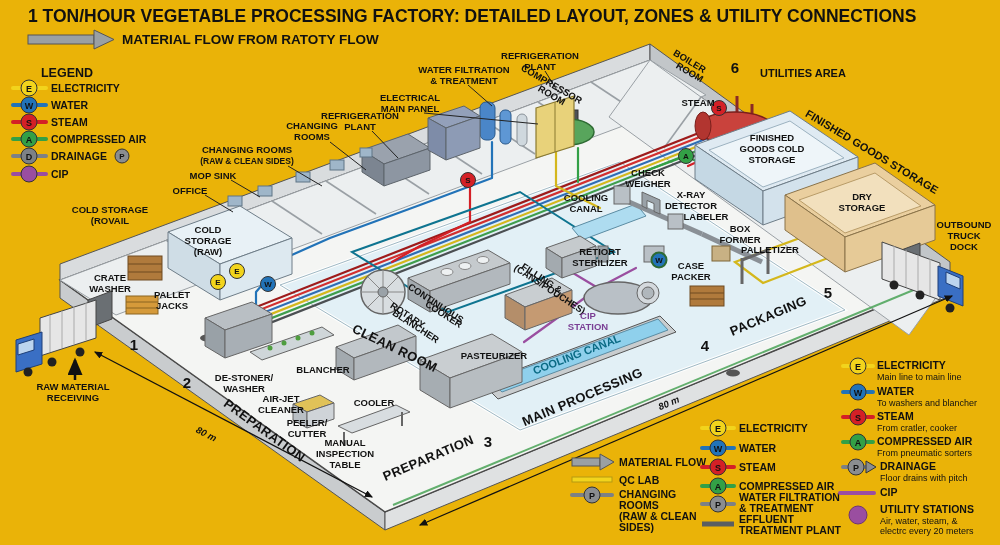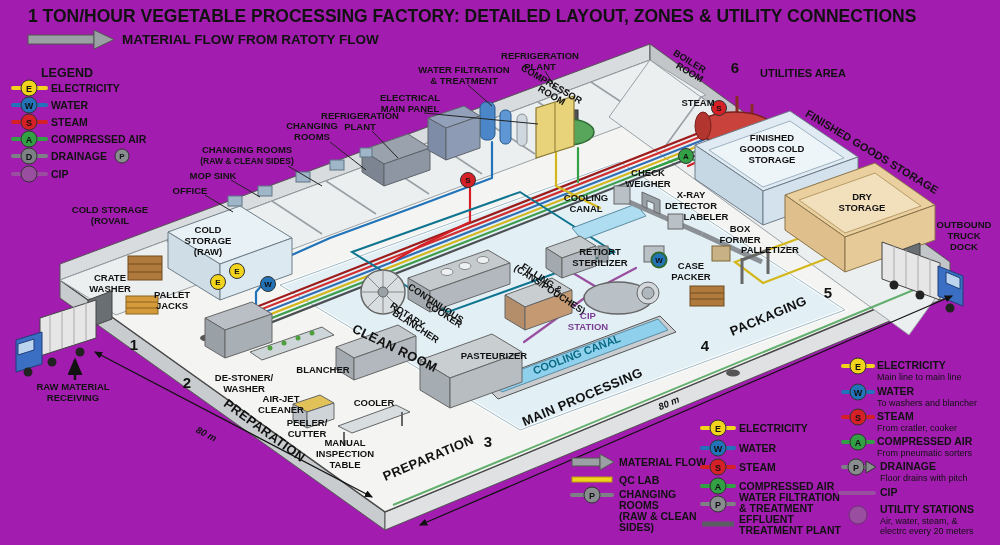--- a/index.html
+++ b/index.html
@@ -1,16 +1,16 @@
 <!DOCTYPE html>
 <html><head>
 <meta charset="utf-8">
 <style>
   html,body{margin:0;padding:0;background:#fff;}
-  .stage{position:relative;width:1000px;height:545px;background:#a21caf;overflow:hidden;}
+  .stage{position:relative;width:1000px;height:545px;background:#eab308;overflow:hidden;}
   svg{display:block;}
   .t{font-family:"Liberation Sans",sans-serif;fill:#111;}
   .ttl{font-weight:bold;font-size:17.5px;}
   .subttl{font-weight:bold;font-size:13.5px;}
   .lbl{font-weight:bold;font-size:9.5px;text-anchor:middle;}
   .lbls{font-weight:bold;font-size:8.5px;text-anchor:middle;}
   .zn{font-weight:bold;font-size:15px;text-anchor:middle;}
   .zname{font-weight:bold;font-size:13px;text-anchor:middle;letter-spacing:.4px;}
   .wname{font-weight:bold;font-size:11px;text-anchor:middle;}
   .leg{font-weight:bold;font-size:10.5px;}

